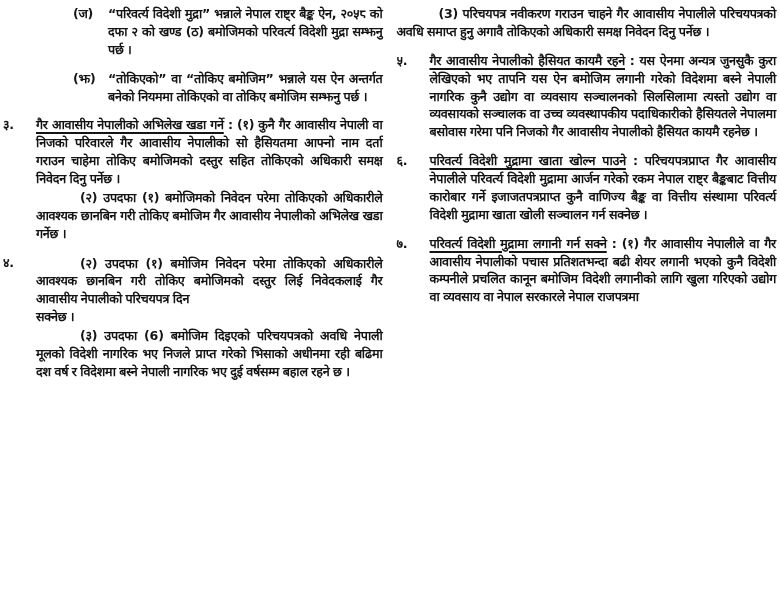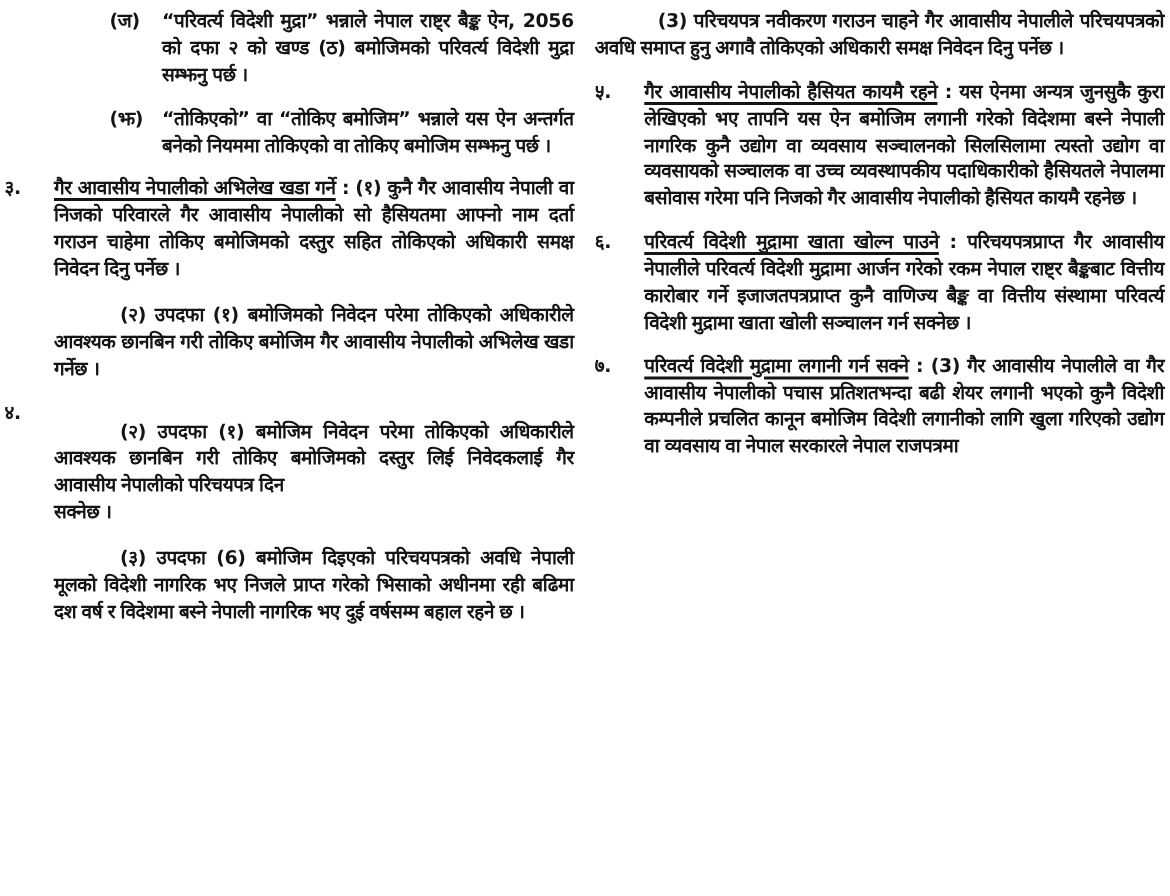--- a/index.html
+++ b/index.html
@@ -60,21 +60,21 @@
   .section-lead {
     text-align: justify;
     white-space: pre-line;
   }
   .section-heading {
     text-decoration: underline;
     text-underline-offset: 3px;
     text-decoration-thickness: 1.5px;
   }
   .sub-para {
-    margin-top: 13px;
+    margin-top: 1px;
     text-indent: 44px;
     text-align: justify;
     white-space: pre-line;
   }
   
   .cont-para {
     margin: 0 0 11px 0;
     text-indent: 42px;
     text-align: justify;
     white-space: pre-line;
@@ -82,21 +82,21 @@
 </style>
 </head>
 <body>
 
 <div class="page">
 
   <div class="col">
 
     <div class="clause">
       <div class="clause-marker">(ज)</div>
-      <div class="clause-text">“परिवर्त्य विदेशी मुद्रा” भन्नाले नेपाल राष्ट्र बैङ्क ऐन, 2056 को दफा २ को खण्ड (ठ) बमोजिमको परिवर्त्य विदेशी मुद्रा सम्झनु पर्छ ।</div>
+      <div class="clause-text">“परिवर्त्य विदेशी मुद्रा” भन्नाले नेपाल राष्ट्र बैङ्क ऐन, २०५८ को दफा २ को खण्ड (ठ) बमोजिमको परिवर्त्य विदेशी मुद्रा सम्झनु पर्छ ।</div>
     </div>
 
     <div class="clause">
       <div class="clause-marker">(झ)</div>
       <div class="clause-text">“तोकिएको” वा “तोकिए बमोजिम” भन्नाले यस ऐन अन्तर्गत बनेको नियममा तोकिएको वा तोकिए बमोजिम सम्झनु पर्छ ।</div>
     </div>
 
     <div class="section">
       <div class="section-num">३.</div>
       <div class="section-body">
@@ -130,19 +130,19 @@
     <div class="section">
       <div class="section-num">६.</div>
       <div class="section-body">
         <div class="section-lead"><span class="section-heading">परिवर्त्य विदेशी मुद्रामा खाता खोल्न पाउने</span><span> : परिचयपत्रप्राप्त गैर आवासीय नेपालीले परिवर्त्य विदेशी मुद्रामा आर्जन गरेको रकम नेपाल राष्ट्र बैङ्कबाट वित्तीय कारोबार गर्ने इजाजतपत्रप्राप्त कुनै वाणिज्य बैङ्क वा वित्तीय संस्थामा परिवर्त्य विदेशी मुद्रामा खाता खोली सञ्चालन गर्न सक्नेछ ।</span></div>
       </div>
     </div>
 
     <div class="section">
       <div class="section-num">७.</div>
       <div class="section-body">
-        <div class="section-lead"><span class="section-heading">परिवर्त्य विदेशी मुद्रामा लगानी गर्न सक्ने</span><span> : (3) गैर आवासीय नेपालीले वा गैर आवासीय नेपालीको पचास प्रतिशतभन्दा बढी शेयर लगानी भएको कुनै विदेशी कम्पनीले प्रचलित कानून बमोजिम विदेशी लगानीको लागि खुला गरिएको उद्योग वा व्यवसाय वा नेपाल सरकारले नेपाल राजपत्रमा</span></div>
+        <div class="section-lead"><span class="section-heading">परिवर्त्य विदेशी मुद्रामा लगानी गर्न सक्ने</span><span> : (१) गैर आवासीय नेपालीले वा गैर आवासीय नेपालीको पचास प्रतिशतभन्दा बढी शेयर लगानी भएको कुनै विदेशी कम्पनीले प्रचलित कानून बमोजिम विदेशी लगानीको लागि खुला गरिएको उद्योग वा व्यवसाय वा नेपाल सरकारले नेपाल राजपत्रमा</span></div>
       </div>
     </div>
 
   </div>
 
 </div>
 
 </body></html>

